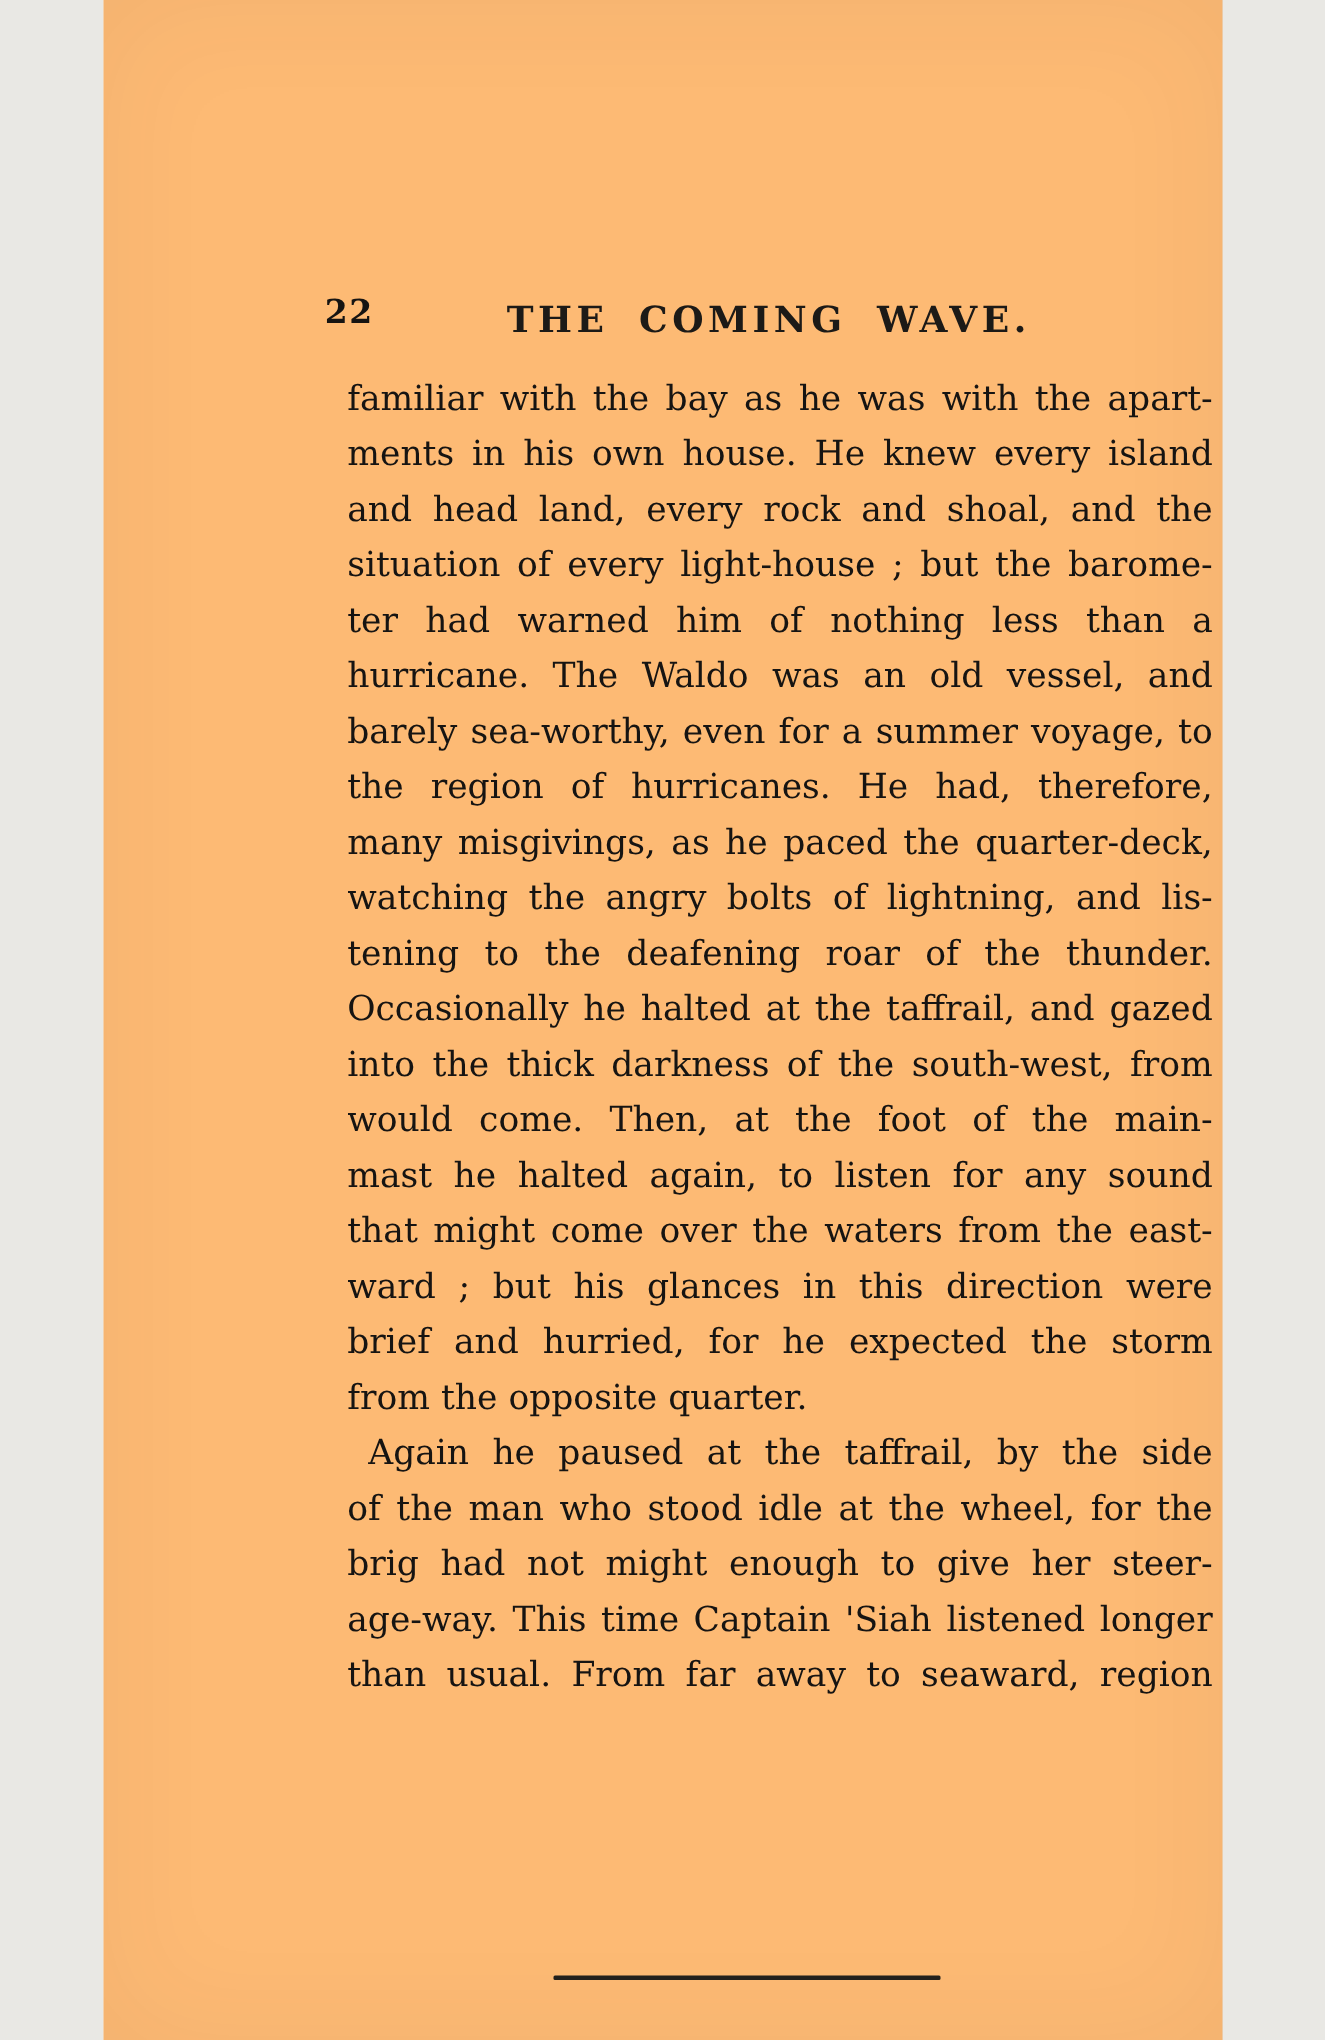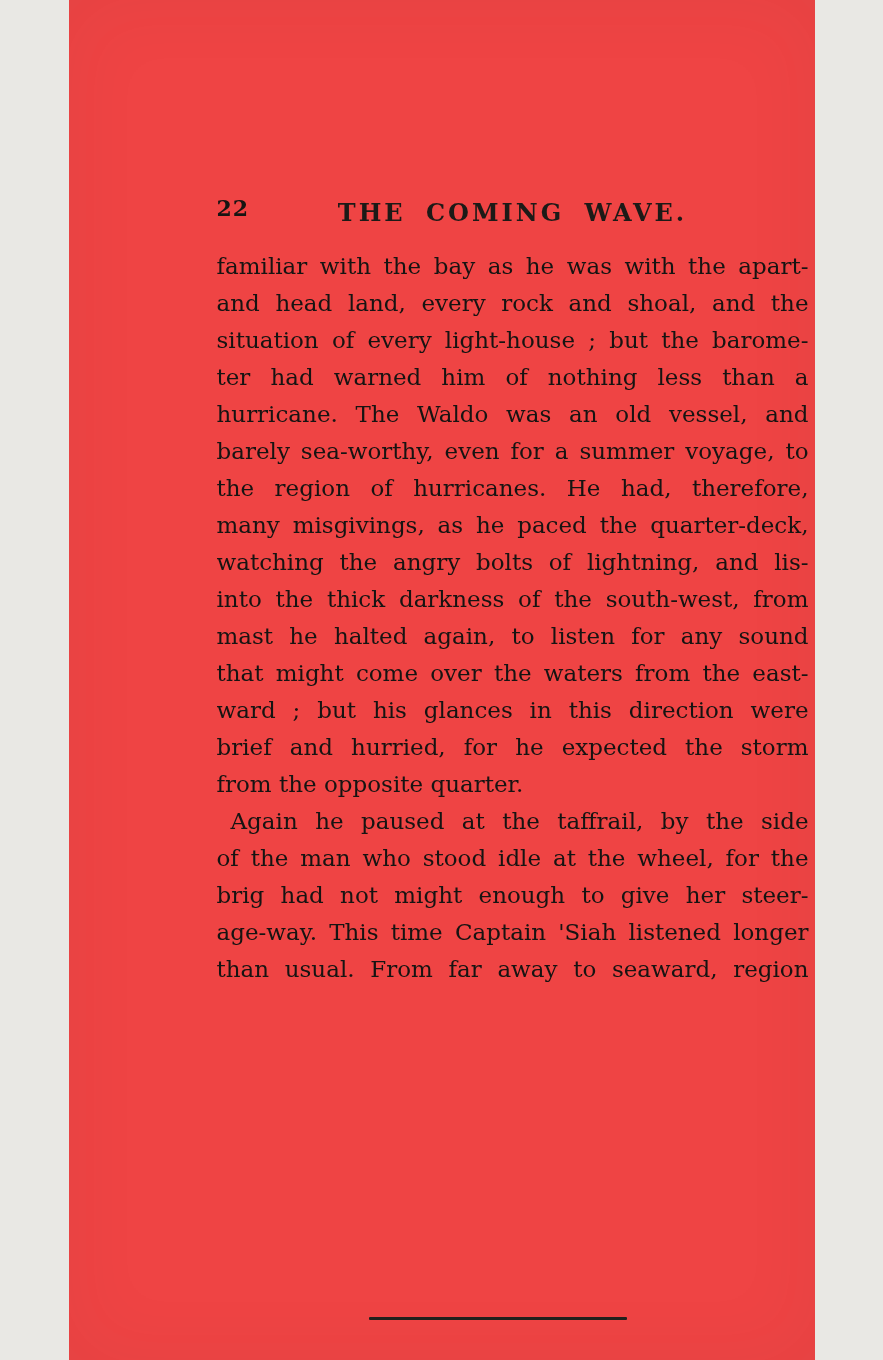--- a/index.html
+++ b/index.html
@@ -5,21 +5,21 @@
     html, body {
       margin: 0;
       padding: 0;
       background: #e9e8e4;
     }
     .page {
       position: relative;
       width: 746px;
       height: 1360px;
       margin: 0 auto;
-      background: #ef4444;
+      background: #fdba74;
       overflow: hidden;
       font-family: "DejaVu Serif", "Liberation Serif", serif;
       color: #161412;
       box-shadow: inset 0 0 80px rgba(60,55,45,0.06);
     }
     .content {
       position: absolute;
       left: 148px;
       top: 194px;
       width: 592px;
@@ -52,20 +52,21 @@
       color: #161412;
     }
     .paragraph {
       margin: 0;
     }
     .line {
       text-align: justify;
       text-align-last: justify;
       height: 37px;
       overflow: hidden;
+      margin-left: 15px;
     }
     .line.no-just {
       text-align-last: left;
     }
     .line.indent {
       text-indent: 14px;
     }
     .artifact-tick {
       position: absolute;
       left: 806px;
@@ -89,29 +90,33 @@
 
 <div class="page">
   <div class="content">
     <div class="header">
       <span class="page-number">22</span>
       <div class="running-title">THE COMING WAVE.</div>
     </div>
     <div class="body-text" id="body-text">
         <div class="paragraph">
           <div class="line">familiar with the bay as he was with the apart-</div>
+          <div class="line">ments in his own house. He knew every island</div>
           <div class="line">and head land, every rock and shoal, and the</div>
           <div class="line">situation of every light-house ; but the barome-</div>
           <div class="line">ter had warned him of nothing less than a</div>
           <div class="line">hurricane. The Waldo was an old vessel, and</div>
           <div class="line">barely sea-worthy, even for a summer voyage, to</div>
           <div class="line">the region of hurricanes. He had, therefore,</div>
           <div class="line">many misgivings, as he paced the quarter-deck,</div>
           <div class="line">watching the angry bolts of lightning, and lis-</div>
+          <div class="line">tening to the deafening roar of the thunder.</div>
+          <div class="line">Occasionally he halted at the taffrail, and gazed</div>
           <div class="line">into the thick darkness of the south-west, from</div>
+          <div class="line">would come. Then, at the foot of the main-</div>
           <div class="line">mast he halted again, to listen for any sound</div>
           <div class="line">that might come over the waters from the east-</div>
           <div class="line">ward ; but his glances in this direction were</div>
           <div class="line">brief and hurried, for he expected the storm</div>
           <div class="line no-just">from the opposite quarter.</div>
         </div>
         <div class="paragraph">
           <div class="line indent">Again he paused at the taffrail, by the side</div>
           <div class="line">of the man who stood idle at the wheel, for the</div>
           <div class="line">brig had not might enough to give her steer-</div>

